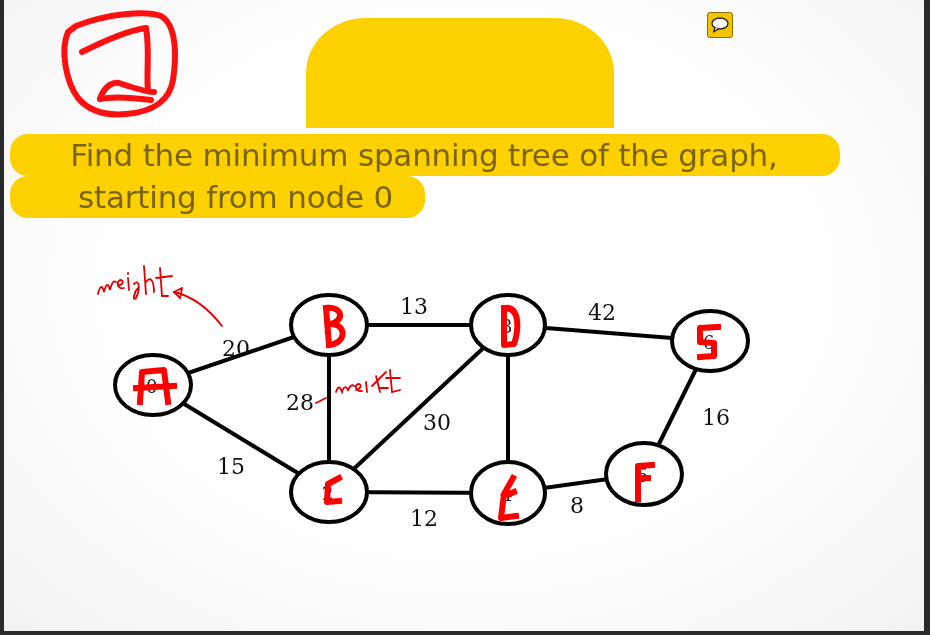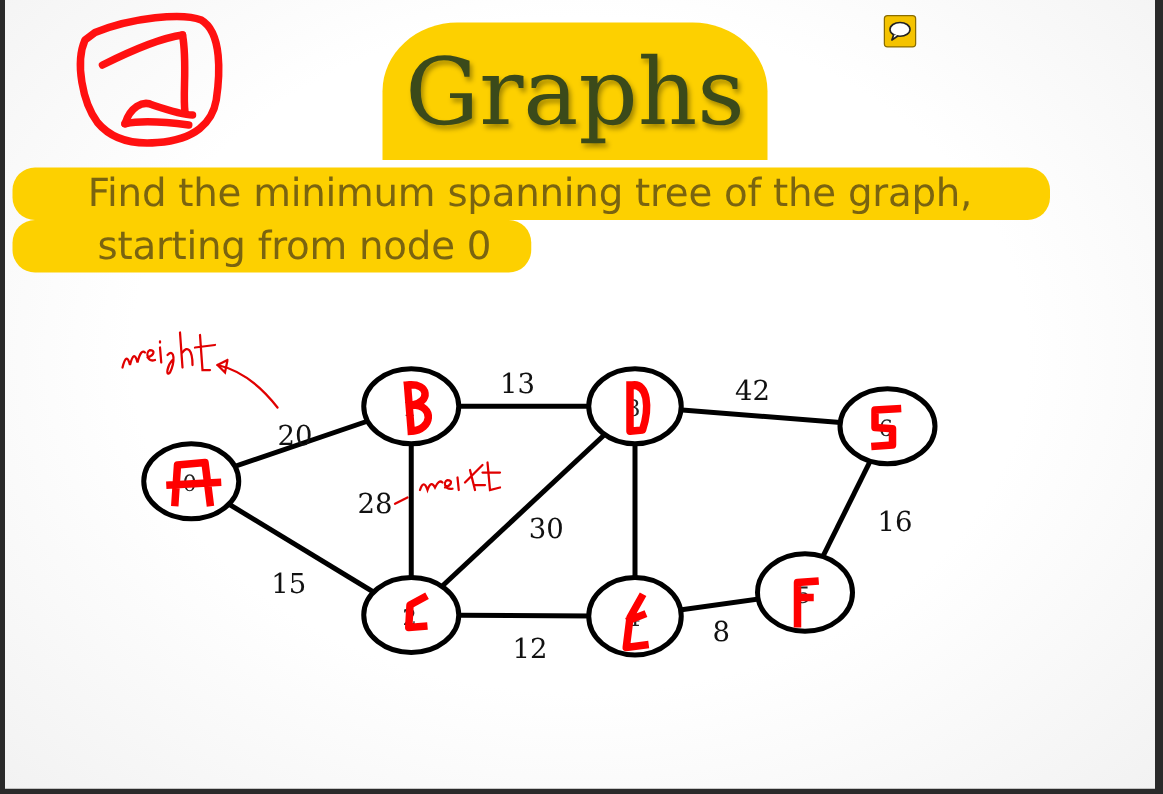--- a/index.html
+++ b/index.html
@@ -34,21 +34,20 @@
   }
   svg.graph { position:absolute; left:-4px; top:0; }
   .edge-label { font-family:"DejaVu Serif", serif; font-size:22px; fill:#111; }
   .node-num { font-family:"DejaVu Serif", serif; font-size:18px; fill:#222; }
 </style>
 </head>
 <body>
 
 <div class="slide">
   <div class="title-pill"></div>
-  <div class="title-text">Graphs</div>
 
   <div class="question-line q1">Find the minimum spanning tree of the graph,</div>
   <div class="question-line q2">starting from node 0</div>
 
   <div class="comment-icon">
     <svg width="24" height="24" viewBox="0 0 24 24">
       <ellipse cx="12" cy="10.5" rx="8" ry="5.5" fill="#fff" stroke="#222" stroke-width="1.3"></ellipse>
       <path d="M7 14.5 L5.5 19 L10.5 15.6" fill="#fff" stroke="#222" stroke-width="1.3" stroke-linejoin="round"></path>
     </svg>
   </div>

